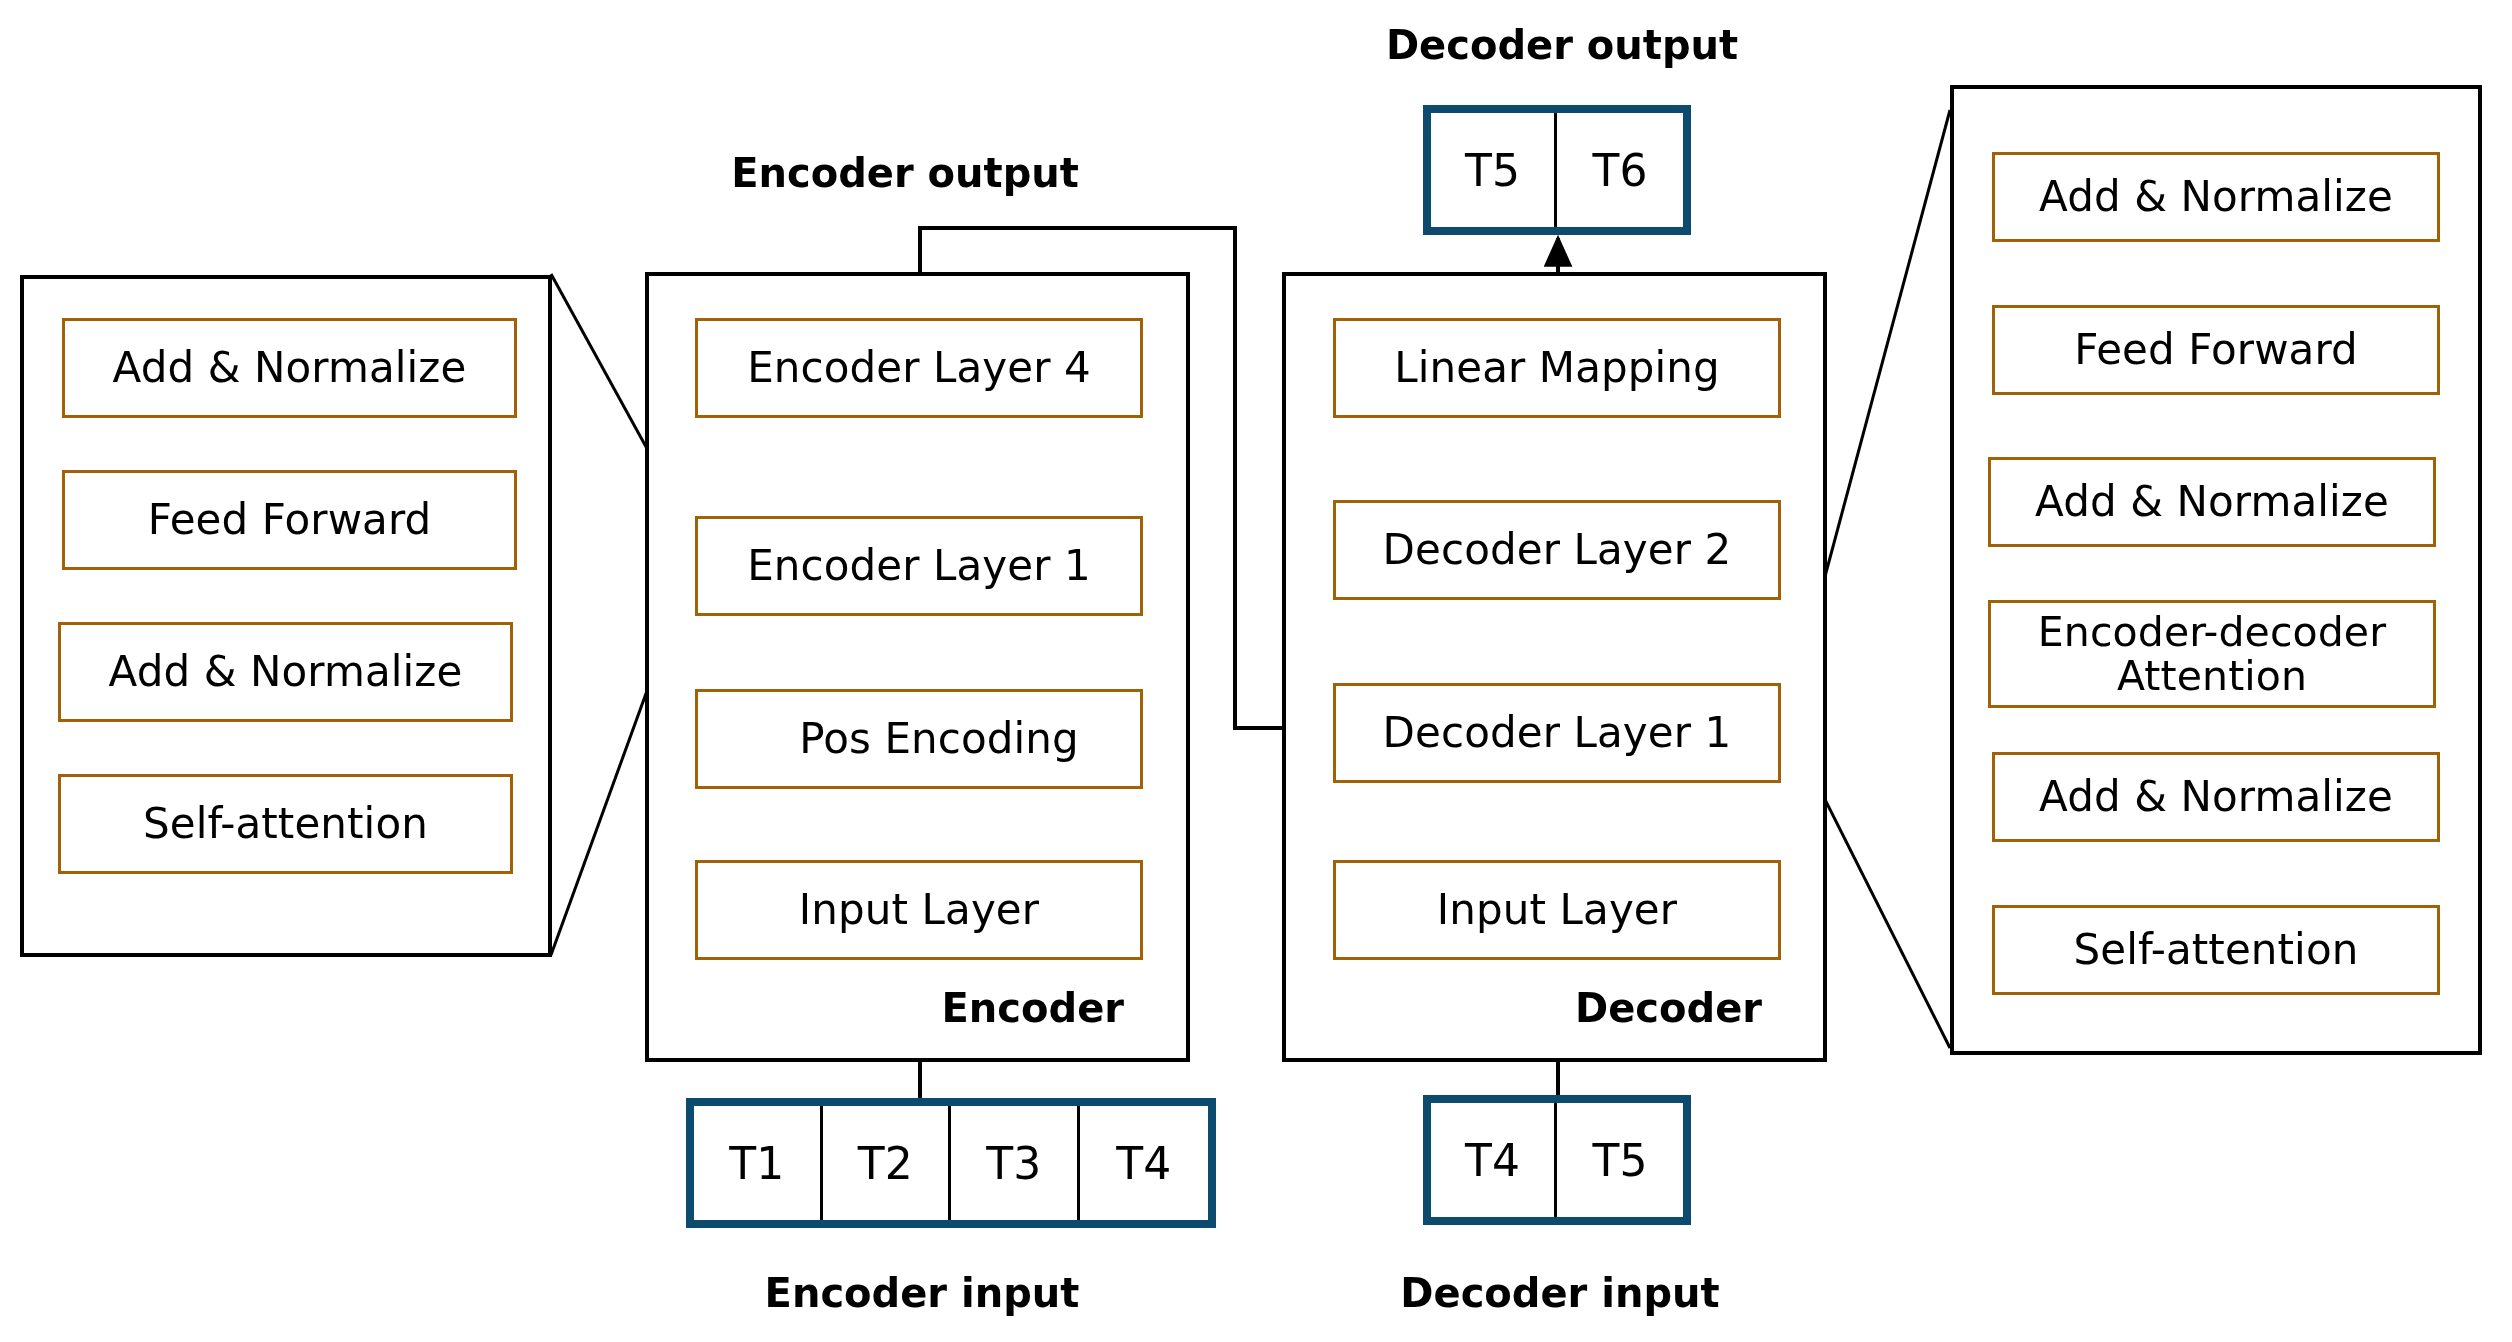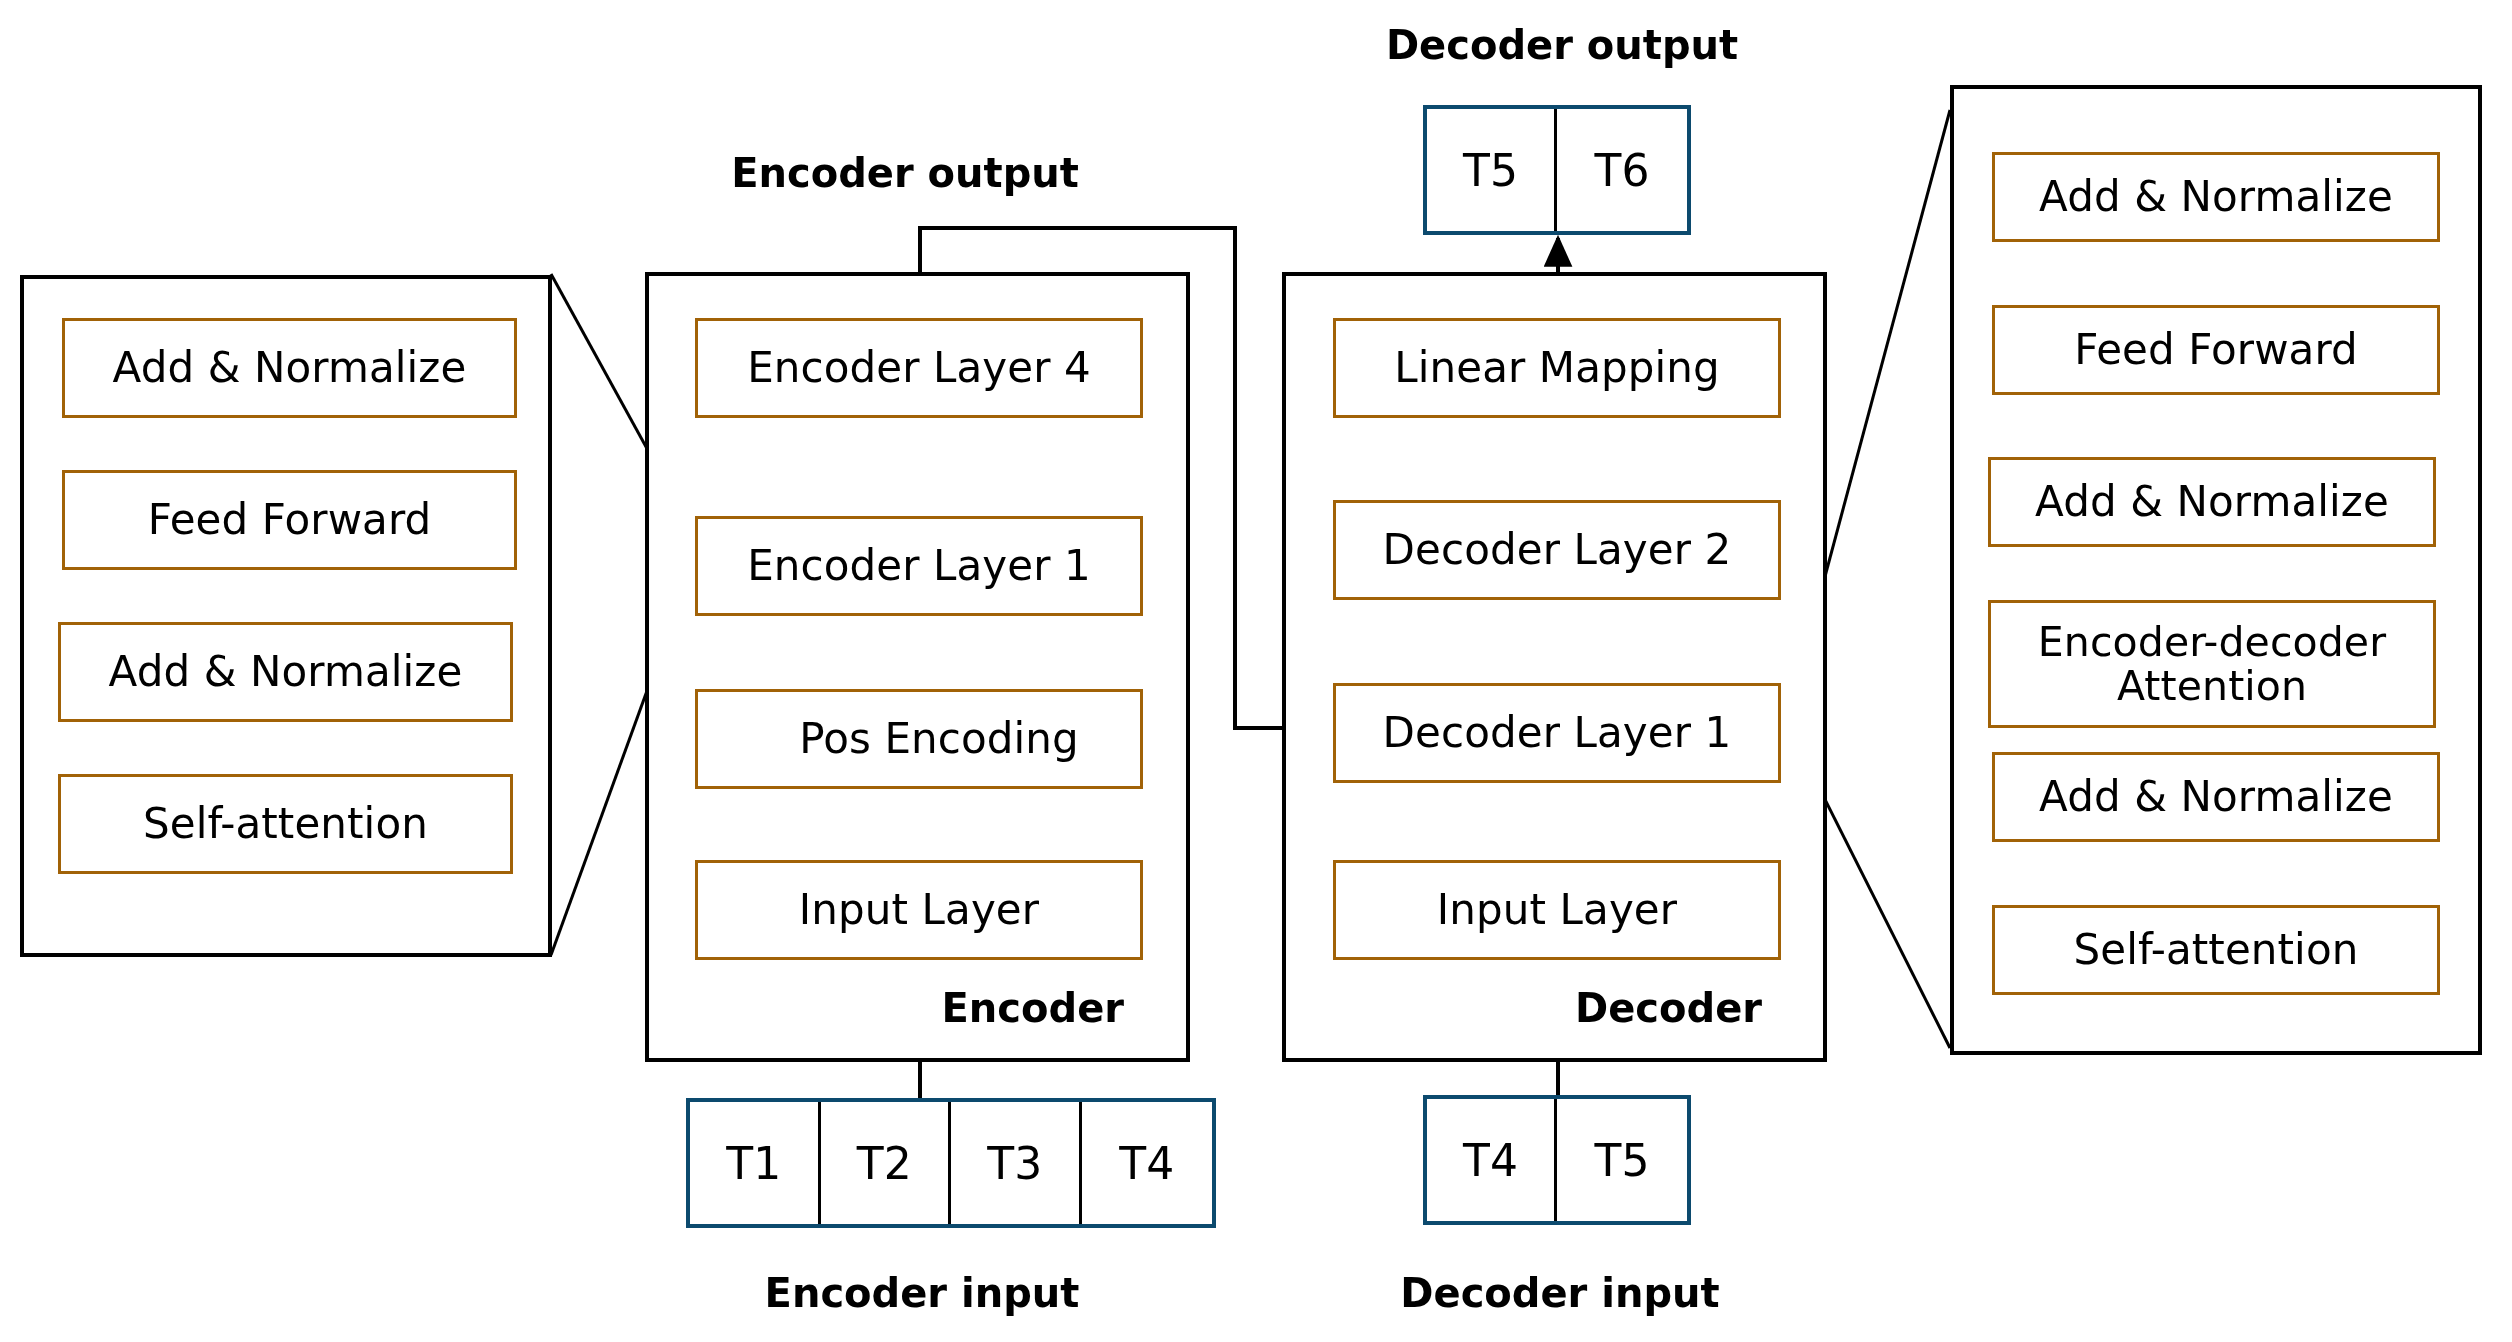--- a/index.html
+++ b/index.html
@@ -43,21 +43,21 @@
     font-weight:400;
     line-height:1.08;
     letter-spacing:0.1px;
     color:#000000;
   }
   .ibox.two-line{ font-size:41px; }
   .tokrow{
     position:absolute;
     box-sizing:border-box;
     display:flex;
-    border:4px solid #0c4a6e;
+    border:8px solid #0c4a6e;
     background:#ffffff;
     text-align:center;
   }
   .tokcell{
     box-sizing:border-box;
     display:flex;
     align-items:center;
     justify-content:center;
     font-size:44px;
     border-right:3px solid #000000;
@@ -142,21 +142,21 @@
   <div class="ibox" style="left:1333px; top:683px; width:448px; height:100px;">Decoder Layer 1</div>
   <div class="ibox" style="left:1333px; top:860px; width:448px; height:100px;">Input Layer</div>
 
   <div class="inner-tag" style="left:1404px; top:985px; width:358px; text-align:right;">Decoder</div>
 
   <div class="obox" style="left:1950px; top:85px; width:532px; height:970px;"></div>
 
   <div class="ibox" style="left:1992px; top:152px; width:448px; height:90px;">Add &amp; Normalize</div>
   <div class="ibox" style="left:1992px; top:305px; width:448px; height:90px;">Feed Forward</div>
   <div class="ibox" style="left:1988px; top:457px; width:448px; height:90px;">Add &amp; Normalize</div>
-  <div class="ibox two-line" style="left:1988px; top:600px; width:448px; height:128px;">Encoder-decoder Attention</div>
+  <div class="ibox two-line" style="left:1988px; top:600px; width:448px; height:108px;">Encoder-decoder Attention</div>
   <div class="ibox" style="left:1992px; top:752px; width:448px; height:90px;">Add &amp; Normalize</div>
   <div class="ibox" style="left:1992px; top:905px; width:448px; height:90px;">Self-attention</div>
 
   <div class="tokrow" style="left:1423px; top:105px; width:268px; height:130px;">
     <div class="tokcell" style="width:50%;">T5</div>
     <div class="tokcell" style="width:50%;">T6</div>
   </div>
 
   <div class="tokrow" style="left:686px; top:1098px; width:530px; height:130px;">
     <div class="tokcell" style="width:25%;">T1</div>

